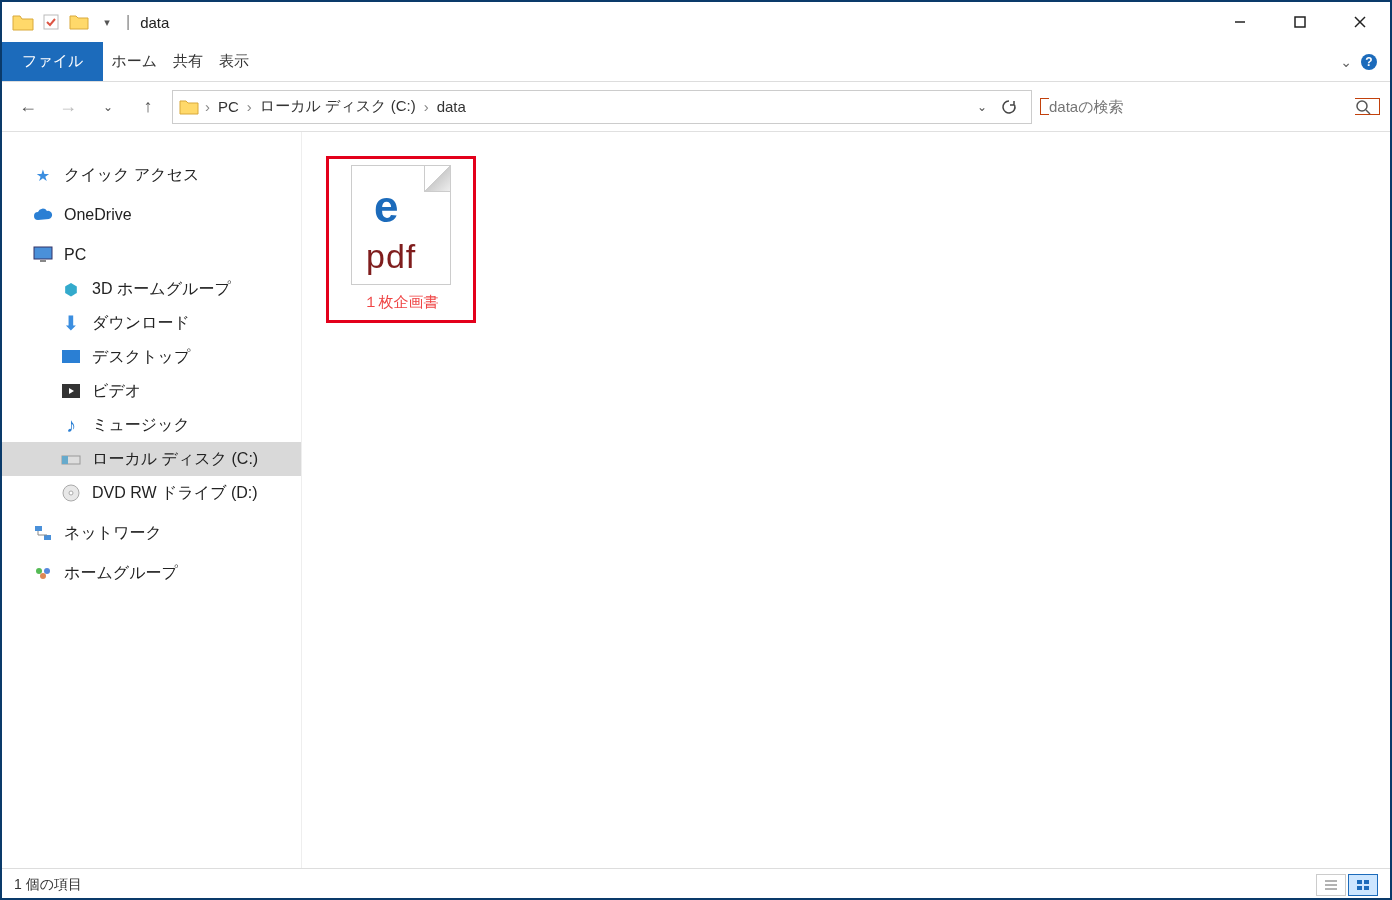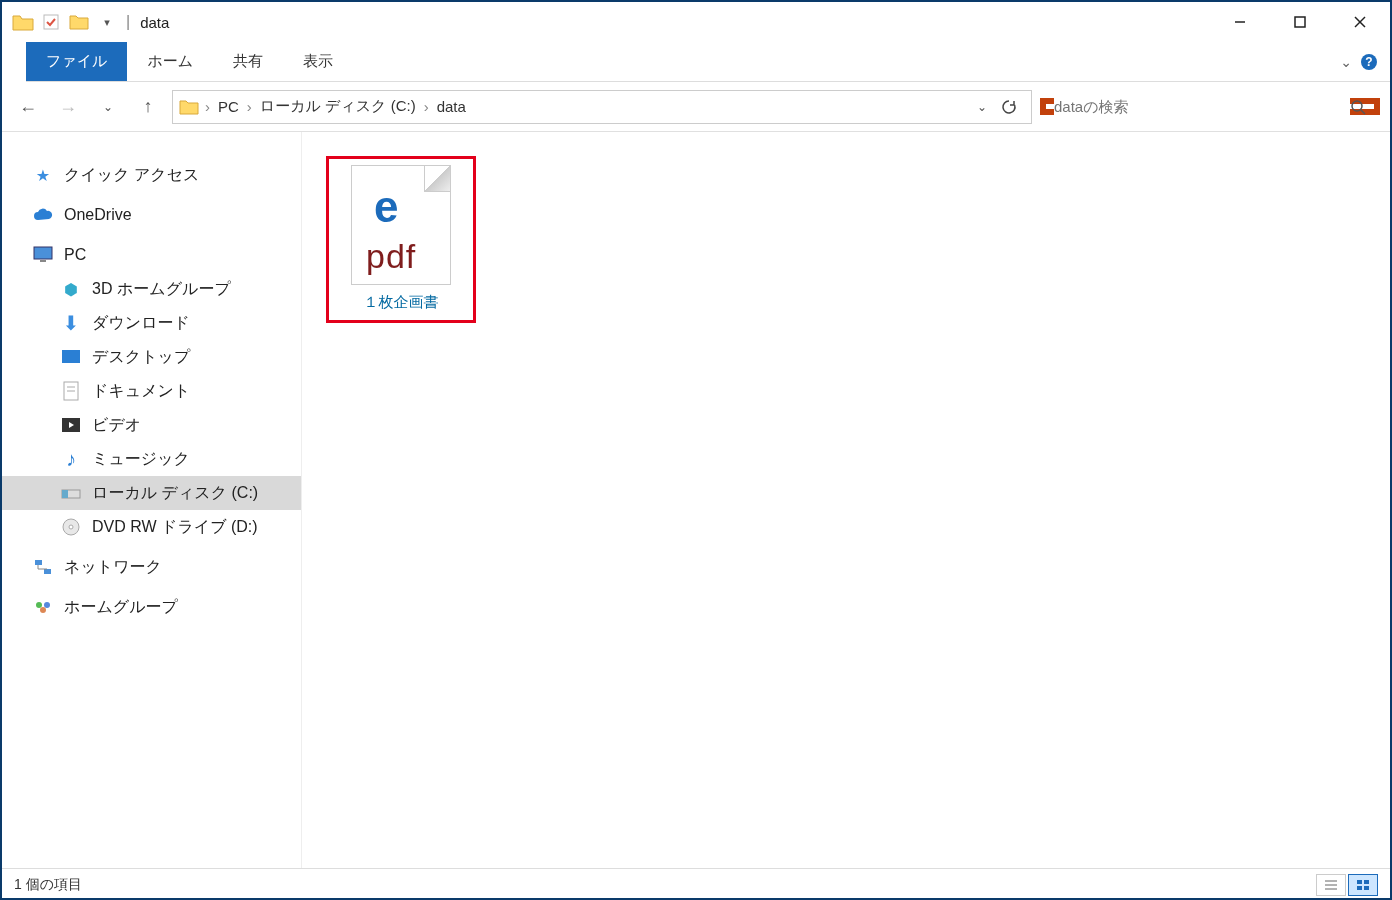--- a/index.html
+++ b/index.html
@@ -6,51 +6,51 @@
 body { width: 1392px; height: 900px; background: #fff; border: 2px solid #0a3a6a; overflow: hidden; }
 
 .titlebar { height: 40px; display: flex; align-items: center; padding: 0 0 0 8px; background: #fff; }
 .titlebar .qat { display: flex; align-items: center; gap: 2px; }
 .titlebar .qat .icon { width: 26px; height: 26px; display: flex; align-items: center; justify-content: center; }
 .titlebar .sep { color: #888; margin: 0 6px; }
 .titlebar .title { font-size: 15px; color: #222; margin-left: 4px; }
 .titlebar .win-controls { margin-left: auto; display: flex; }
 .titlebar .win-controls .btn { width: 60px; height: 40px; display: flex; align-items: center; justify-content: center; font-size: 14px; color: #222; }
 
-.ribbon { height: 40px; display: flex; align-items: stretch; border-bottom: 1px solid #ddd; margin-left: 24px; }
+.ribbon { height: 40px; display: flex; align-items: stretch; border-bottom: 1px solid #ddd; }
 .ribbon .file-tab { background: #1c6bbb; color: #fff; padding: 0 20px; display: flex; align-items: center; font-size: 15px; }
-.ribbon .tab { padding: 0 20px; display: flex; align-items: center; font-size: 15px; color: #333; }
+.ribbon .tab { padding: 0 8px; display: flex; align-items: center; font-size: 15px; color: #333; }
 .ribbon .right { margin-left: auto; display: flex; align-items: center; padding-right: 12px; gap: 8px; color: #444; }
 
 .navbar { height: 50px; display: flex; align-items: center; padding: 0 10px; gap: 8px; border-bottom: 1px solid #e0e0e0; }
 .navbar .nav-btn { width: 32px; height: 32px; display: flex; align-items: center; justify-content: center; color: #555; font-size: 18px; }
 .navbar .nav-btn.disabled { color: #bbb; }
 .navbar .address { flex: 1; height: 34px; border: 1px solid #ccc; display: flex; align-items: center; padding: 0 6px; gap: 6px; font-size: 15px; color: #333; }
 .navbar .address .crumb { padding: 0 2px; }
 .navbar .address .sep { color: #888; }
 .navbar .refresh { width: 32px; display:flex; align-items:center; justify-content:center; }
-.navbar .search { width: 340px; height: 17px; border: 6px solid #c2410c; display: flex; align-items: center; padding: 0 8px; font-size: 15px; color: #888; }
+.navbar .search { width: 340px; height: 17px; border: 1px solid #c2410c; display: flex; align-items: center; padding: 0 8px; font-size: 15px; color: #888; }
 .navbar .search input { border: none; outline: none; flex: 1; font-size: 15px; color: #333; }
 .navbar .search .sicon { color: #555; }
 
 .body { display: flex; height: calc(100% - 160px); }
 .sidebar { width: 300px; padding: 20px 0 0 0; overflow-y: auto; border-right: 1px solid #eee; }
 .sidebar .item { display: flex; align-items: center; padding: 6px 10px 6px 40px; font-size: 16px; color: #222; gap: 10px; white-space: nowrap; }
 .sidebar .item.top { padding-left: 30px; margin-top: 6px; }
 .sidebar .item.sub { padding-left: 58px; }
 .sidebar .item.selected { background: #d9d9d9; }
 .sidebar .item .ic { width: 22px; height: 22px; display: flex; align-items: center; justify-content: center; font-size: 16px; }
 
 .content { flex: 1; padding: 24px 24px; }
 .file-tile { width: 150px; text-align: center; border: 3px solid #e3001b; padding: 6px 4px 8px 4px; }
 .file-tile .thumb { width: 100px; height: 120px; margin: 0 auto 8px auto; background: #fff; border: 1px solid #ccc; position: relative; }
 .file-tile .thumb .fold { position: absolute; top: 0; right: 0; width: 26px; height: 26px; background: linear-gradient(135deg, #fff 0%, #fff 48%, #ccc 50%, #eee 100%); border-left: 1px solid #ccc; border-bottom: 1px solid #ccc; }
 .file-tile .thumb .edge { position: absolute; top: 16px; left: 22px; font-size: 44px; font-weight: bold; color: #1c6bbb; font-family: Arial; }
 .file-tile .thumb .ext { position: absolute; bottom: 8px; left: 14px; font-size: 34px; color: #7f1d1d; letter-spacing: 1px; }
-.file-tile .name { font-size: 15px; color: #0369a1; }
+.file-tile .name { font-size: 15px; color: #ef4444; }
 
 .statusbar { height: 14px; border-top: 1px solid #ddd; display: flex; align-items: center; padding: 16px 12px; font-size: 14px; color: #333; }
 .statusbar .right { margin-left: auto; display: flex; gap: 2px; }
 .statusbar .viewbtn { width: 30px; height: 22px; border: 1px solid #ccc; display: flex; align-items: center; justify-content: center; font-size: 12px; }
 .statusbar .viewbtn.active { border-color: #1c6bbb; background: #cde6ff; }
 
 svg { display: block; }
 </style>
 </head>
 <body>
@@ -183,30 +183,20 @@
     <div class="item sub">
       <span class="ic">
         <svg width="20" height="16" viewBox="0 0 20 16">
             <rect x="1" y="1" width="18" height="13" fill="#2a7fd4"></rect>
           </svg>
       </span>
       <span>デスクトップ</span>
     </div>
     <div class="item sub">
       <span class="ic">
-        <svg width="16" height="20" viewBox="0 0 16 20">
-            <rect x="1" y="1" width="14" height="18" fill="#fff" stroke="#aaa"></rect>
-            <line x1="4" y1="6" x2="12" y2="6" stroke="#aaa"></line>
-            <line x1="4" y1="10" x2="12" y2="10" stroke="#aaa"></line>
-          </svg>
-      </span>
-      <span>ドキュメント</span>
-    </div>
-    <div class="item sub">
-      <span class="ic">
         <svg width="20" height="16" viewBox="0 0 20 16">
             <rect x="1" y="1" width="18" height="14" fill="#333"></rect>
             <path d="M8 5l5 3-5 3z" fill="#fff"></path>
           </svg>
       </span>
       <span>ビデオ</span>
     </div>
     <div class="item sub">
       <span class="ic" style="color:#2a7fd4;font-size:20px;">♪</span>
       <span>ミュージック</span>

